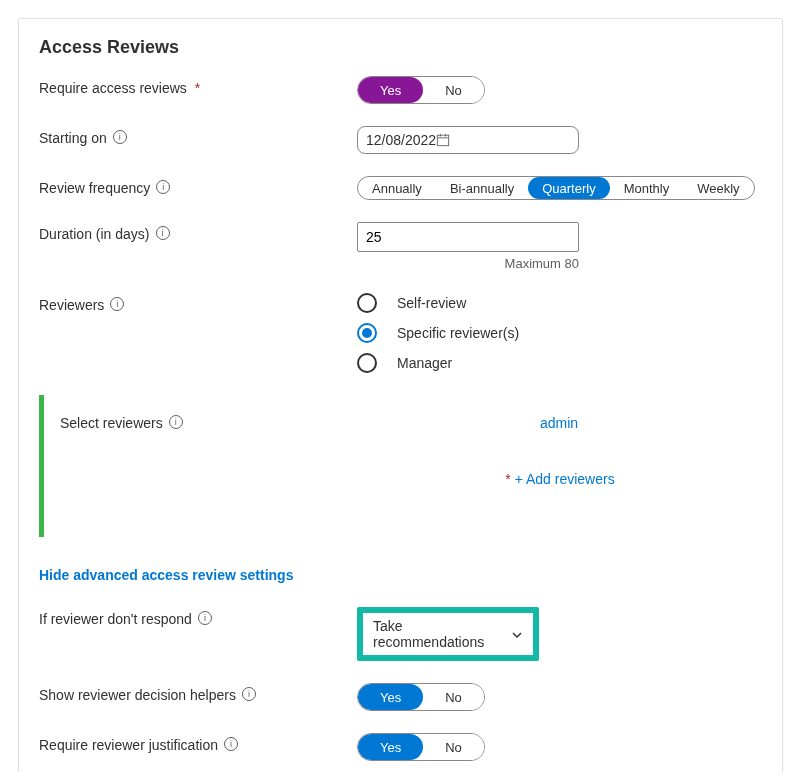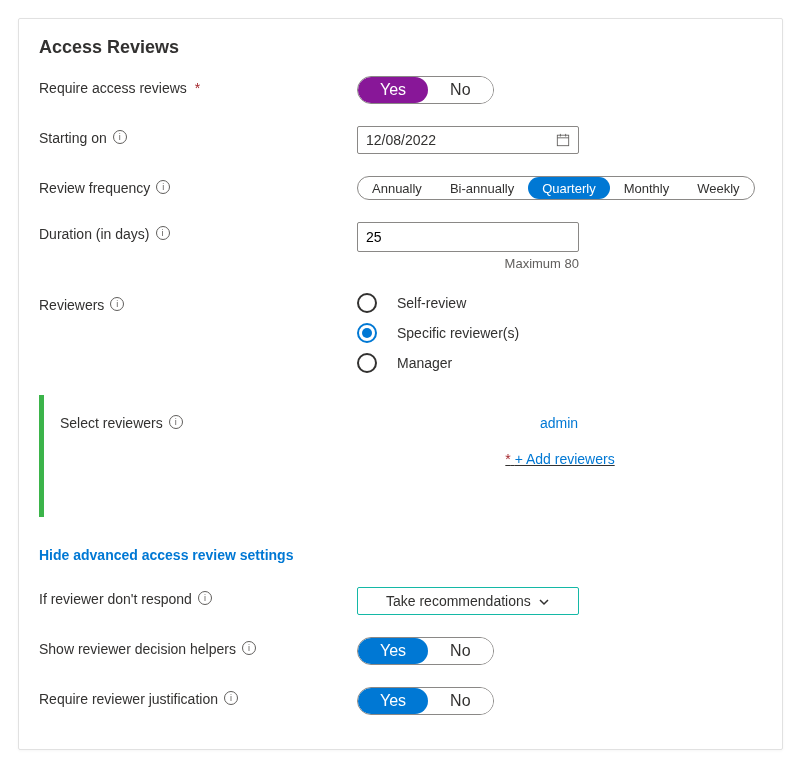--- a/index.html
+++ b/index.html
@@ -61,45 +61,44 @@
       display: inline-flex;
       border: 1px solid #8a8886;
       border-radius: 18px;
       overflow: hidden;
       height: 28px;
     }
     .pill-toggle .opt {
       padding: 0 22px;
       display: flex;
       align-items: center;
-      font-size: 16px;
+      font-size: 13px;
       cursor: pointer;
       background: #fff;
       color: #323130;
     }
     .pill-toggle .opt.active-purple {
       background: #881798;
       color: #fff;
       border-radius: 18px;
     }
     .pill-toggle .opt.active-blue {
       background: #0078d4;
       color: #fff;
       border-radius: 18px;
     }
 
     
     .date-box {
       display: flex;
       align-items: center;
       border: 1px solid #8a8886;
-      border-radius: 2px;
+      border-radius: 8px;
       padding: 5px 8px;
       width: 222px;
-      justify-content: space-between;
       cursor: pointer;
     }
     .cal-icon {
       width: 14px; height: 14px;
       display: inline-block;
     }
     .cal-icon svg { display:block; }
 
     
     .seg {
@@ -171,39 +170,39 @@
     }
     .sel-block .lab {
       width: 296px; flex-shrink:0;
       display:flex; align-items:flex-start; gap:6px;
     }
     .sel-block .val {
       flex:1; text-align:center;
     }
     .link { color: #0078d4; cursor: pointer; }
     .link2 { color: #0078d4; cursor: pointer; font-size: 14px;}
-    .add-rev-row { margin-top: 20px; text-decoration: underline; }
+    .add-rev-row { margin-top: 40px; }
 
     .advanced-link {
       color: #0078d4;
       margin: 0 0 24px 0;
       cursor: pointer;
       display:inline-block;
       font-weight:bold;
     }
 
     
     .dropdown {
-      border: 1px solid #14b8a6;
+      border: 6px solid #14b8a6;
       border-radius: 2px;
       display: flex;
       align-items: center;
       justify-content: space-between;
-      padding: 5px 28px;
-      width: 222px;
+      padding: 5px 10px;
+      width: 182px;
       cursor: pointer;
     }
     .chev {
       width: 12px; height: 12px;
     }
   </style>
 </head>
 <body>
 
 <div class="container">

